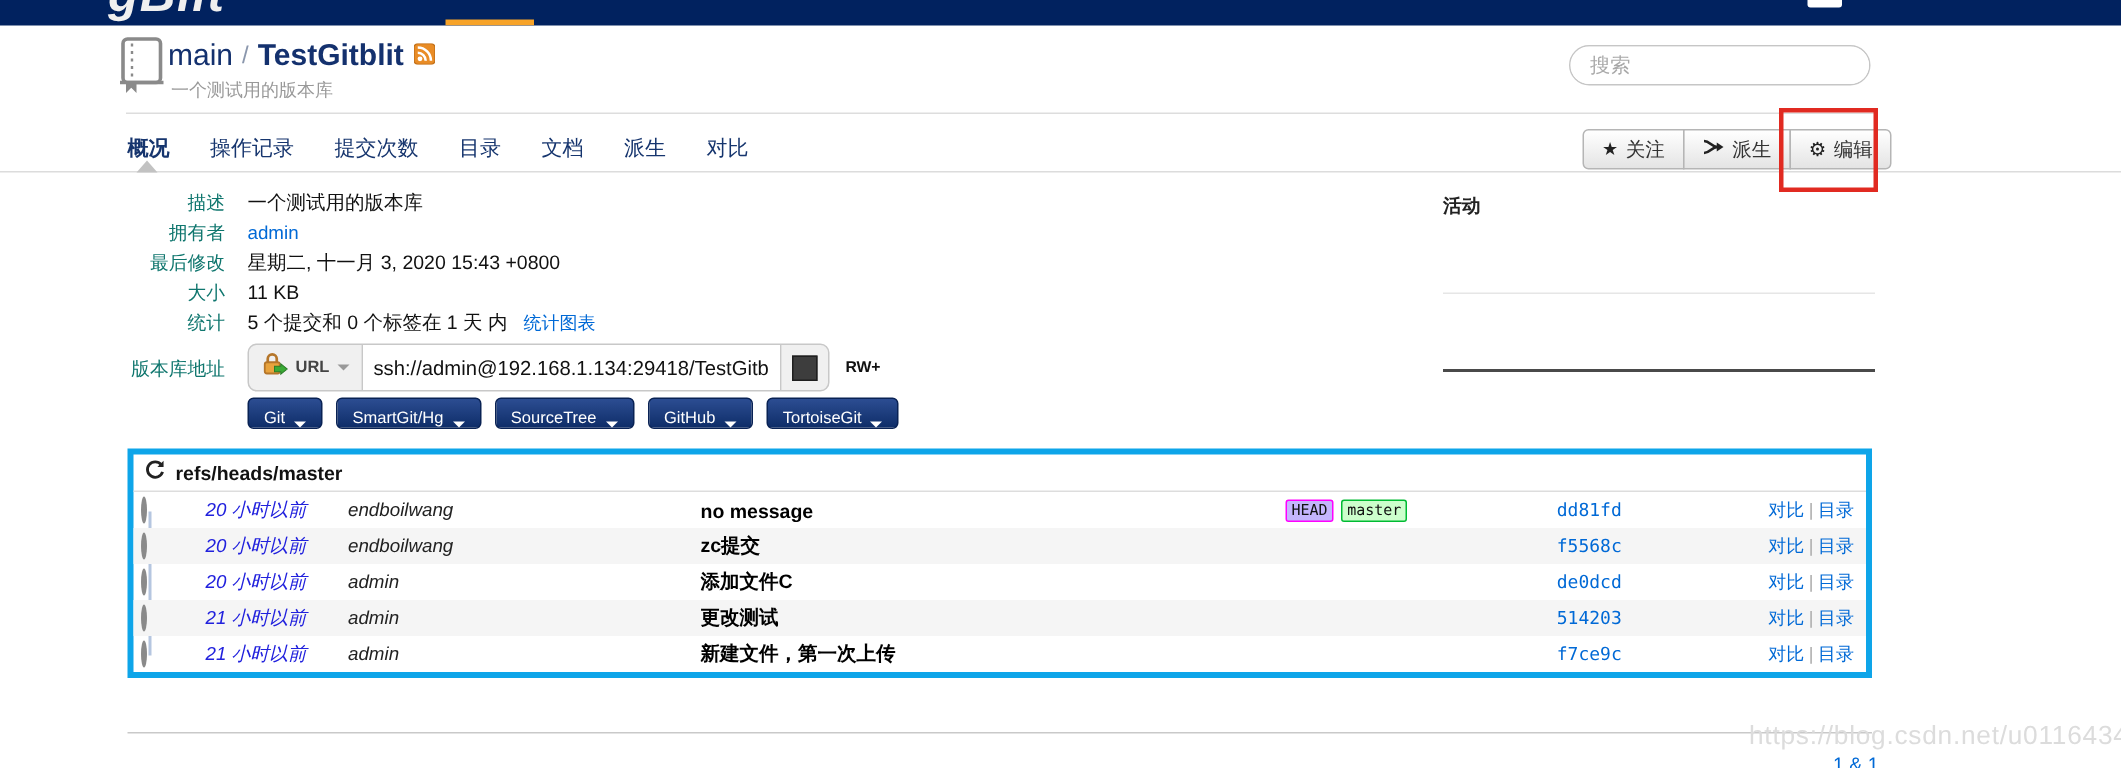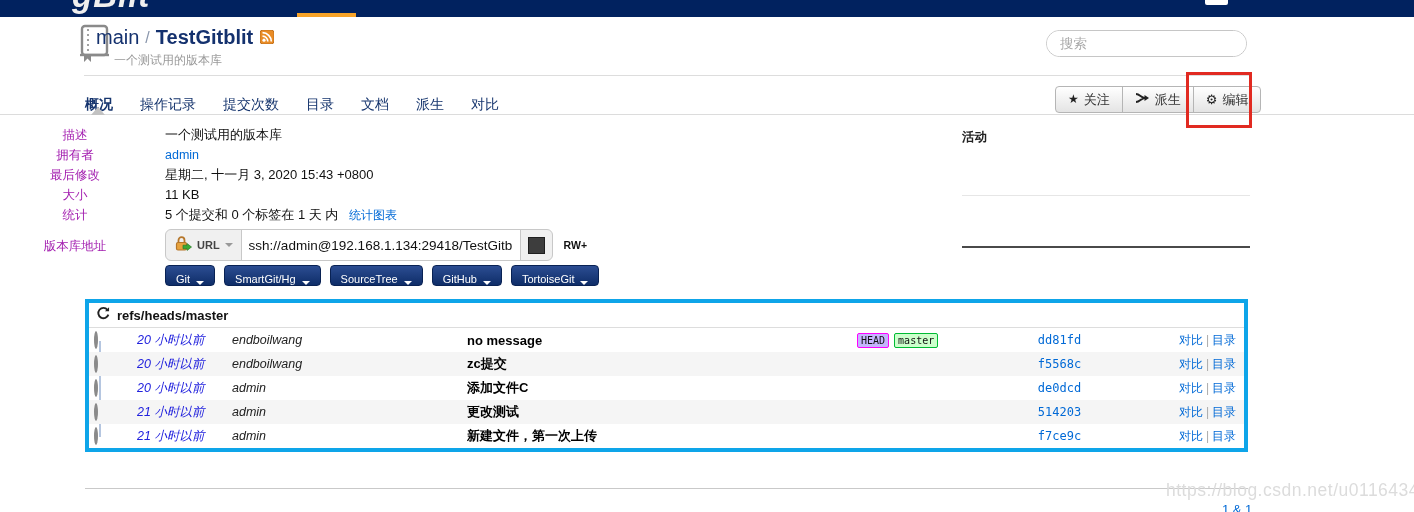--- a/index.html
+++ b/index.html
@@ -7,54 +7,54 @@
     font-family:"Liberation Sans", sans-serif; position:relative; }
 
   
   .navbar { position:absolute; left:0; top:0; width:1414px; height:17px; background:#01225f; overflow:hidden; z-index:10; }
   .logo { position:absolute; left:72px; top:-23px; font-size:33px; font-weight:bold; font-style:italic; color:#efefef; letter-spacing:1px; }
   .nav-active-bar { position:absolute; left:297px; top:13px; width:59px; height:4px; background:#f7a328; }
   .user-ico { position:absolute; left:1205px; top:0; width:23px; height:5px; background:#fff; border-radius:0 0 2px 2px; }
 
   
   .book-icon { position:absolute; left:78px; top:24px; }
-  .title-line { position:absolute; left:96px; top:26px; font-size:20px; color:#14316e; white-space:nowrap; display:flex; align-items:center;text-align:right; }
+  .title-line { position:absolute; left:112px; top:26px; font-size:20px; color:#14316e; white-space:nowrap; display:flex; align-items:center;text-align:right; }
   .title-sep { color:#8b97ad; margin:0 6px; font-size:16px; }
   .title-repo { font-weight:bold; }
   .rss-icon { margin-left:7px; display:inline-block; }
   .subtitle { position:absolute; left:114px; top:52px; font-size:12px; color:#999; }
   .header-divider { position:absolute; left:84px; top:75px; width:1166px; height:1px; background:#ddd; }
 
   
   .search { position:absolute; left:1046px; top:30px; width:201px; height:27px; display:flex; border:1px solid #c6c6c6; border-radius:15px; overflow:hidden; background:#ef4444; }
   .search input { flex:1; border:none; outline:none; padding:0 13px; font-size:13.5px; color:#333; font-family:"Liberation Sans",sans-serif; }
   .search input::placeholder { color:#a9a9a9; }
 
   
   .tabbar-border { position:absolute; left:0; top:114px; width:1414px; height:1px; background:#dcdcdc; }
-  .tabs { position:absolute; left:85px; top:84px; height:30px; display:flex; align-items:flex-end; gap:27px; font-size:14px; color:#16356e; white-space:nowrap; }
+  .tabs { position:absolute; left:85px; top:84px; height:30px; display:flex; align-items:center; gap:27px; font-size:14px; color:#16356e; white-space:nowrap; }
   .tab { cursor:pointer; }
   .tab.active { font-weight:bold; }
   .tab-caret { position:absolute; left:91px; top:107px; width:0; height:0;
     border-left:7px solid transparent; border-right:7px solid transparent; border-bottom:8px solid #c2c2c2; }
 
   
   .actions { position:absolute; left:1055px; top:86px; display:inline-flex; }
   .abtn { height:27px; line-height:25px; padding:0 12px; font-size:13px; color:#333;
     background:linear-gradient(#ffffff,#e4e4e4); border:1px solid #b5b5b5; margin-left:-1px;
     display:flex; align-items:center; gap:5px; cursor:pointer; white-space:nowrap; }
   .abtn:first-child { border-radius:4px 0 0 4px; margin-left:0; }
   .abtn:last-child { border-radius:0 4px 4px 0; }
   .star-g { font-size:12px; color:#222; }
   .gear-g { font-size:13px; color:#222; }
 
   .red-box { position:absolute; left:1186px; top:72px; width:66px; height:56px; border:3px solid #e12a21; z-index:60; }
 
   
-  .dlabel { position:absolute; left:0; width:150px; text-align:center; font-size:12.5px; color:#a21caf; line-height:20px; white-space:nowrap; }
+  .dlabel { position:absolute; left:0; width:150px; text-align:right; font-size:12.5px; color:#0f766e; line-height:20px; white-space:nowrap; }
   .dvalue { position:absolute; left:165px; font-size:13px; color:#111; line-height:20px; white-space:nowrap; }
   a.bluelink { color:#0069d6; text-decoration:none; cursor:pointer; }
   .stats-link { font-size:12px; margin-left:7px; }
 
   
   .urlrow { position:absolute; left:165px; top:229px; display:flex; align-items:center; }
   .urlgroup { display:flex; align-items:center; height:32px; background:#f0f0f0; border:1px solid #c8c8c8; border-radius:6px; overflow:hidden; }
   .proto-seg { display:flex; align-items:center; gap:5px; padding:0 8px; cursor:pointer; }
   .proto-label { font-size:11px; font-weight:bold; color:#444; }
   .caret-gray { width:0; height:0; border-left:4px solid transparent; border-right:4px solid transparent; border-top:4px solid #999; }

